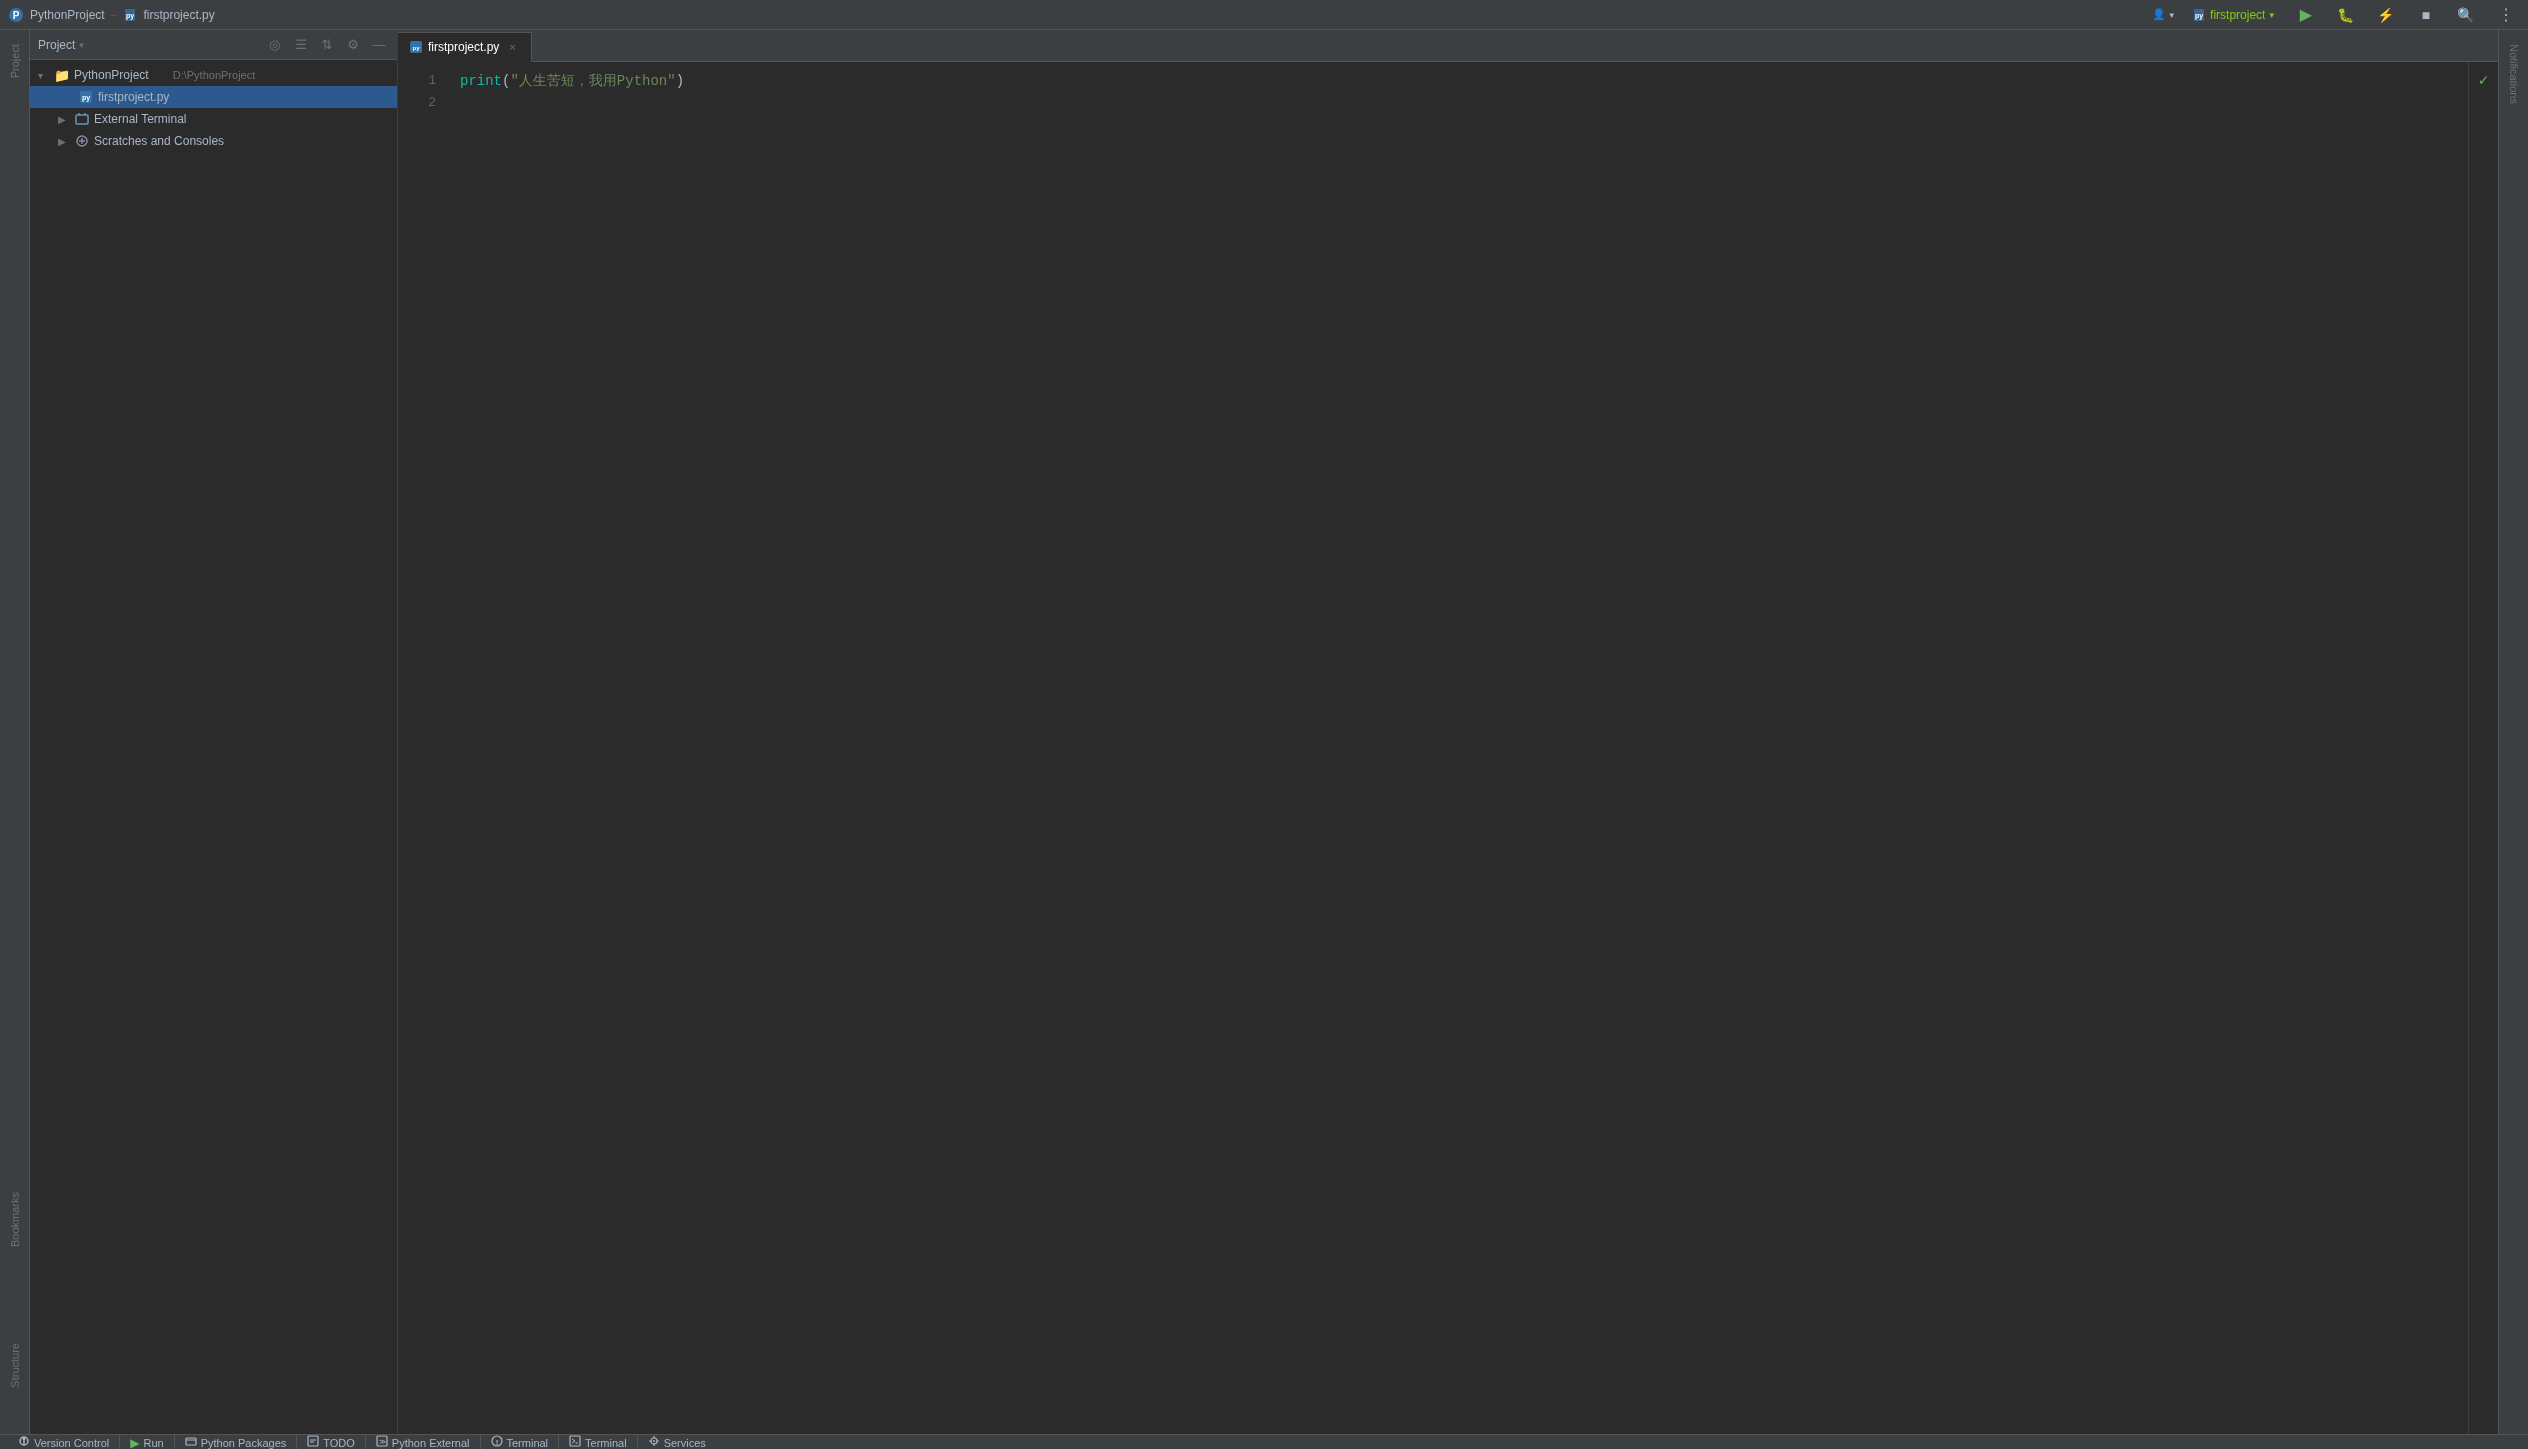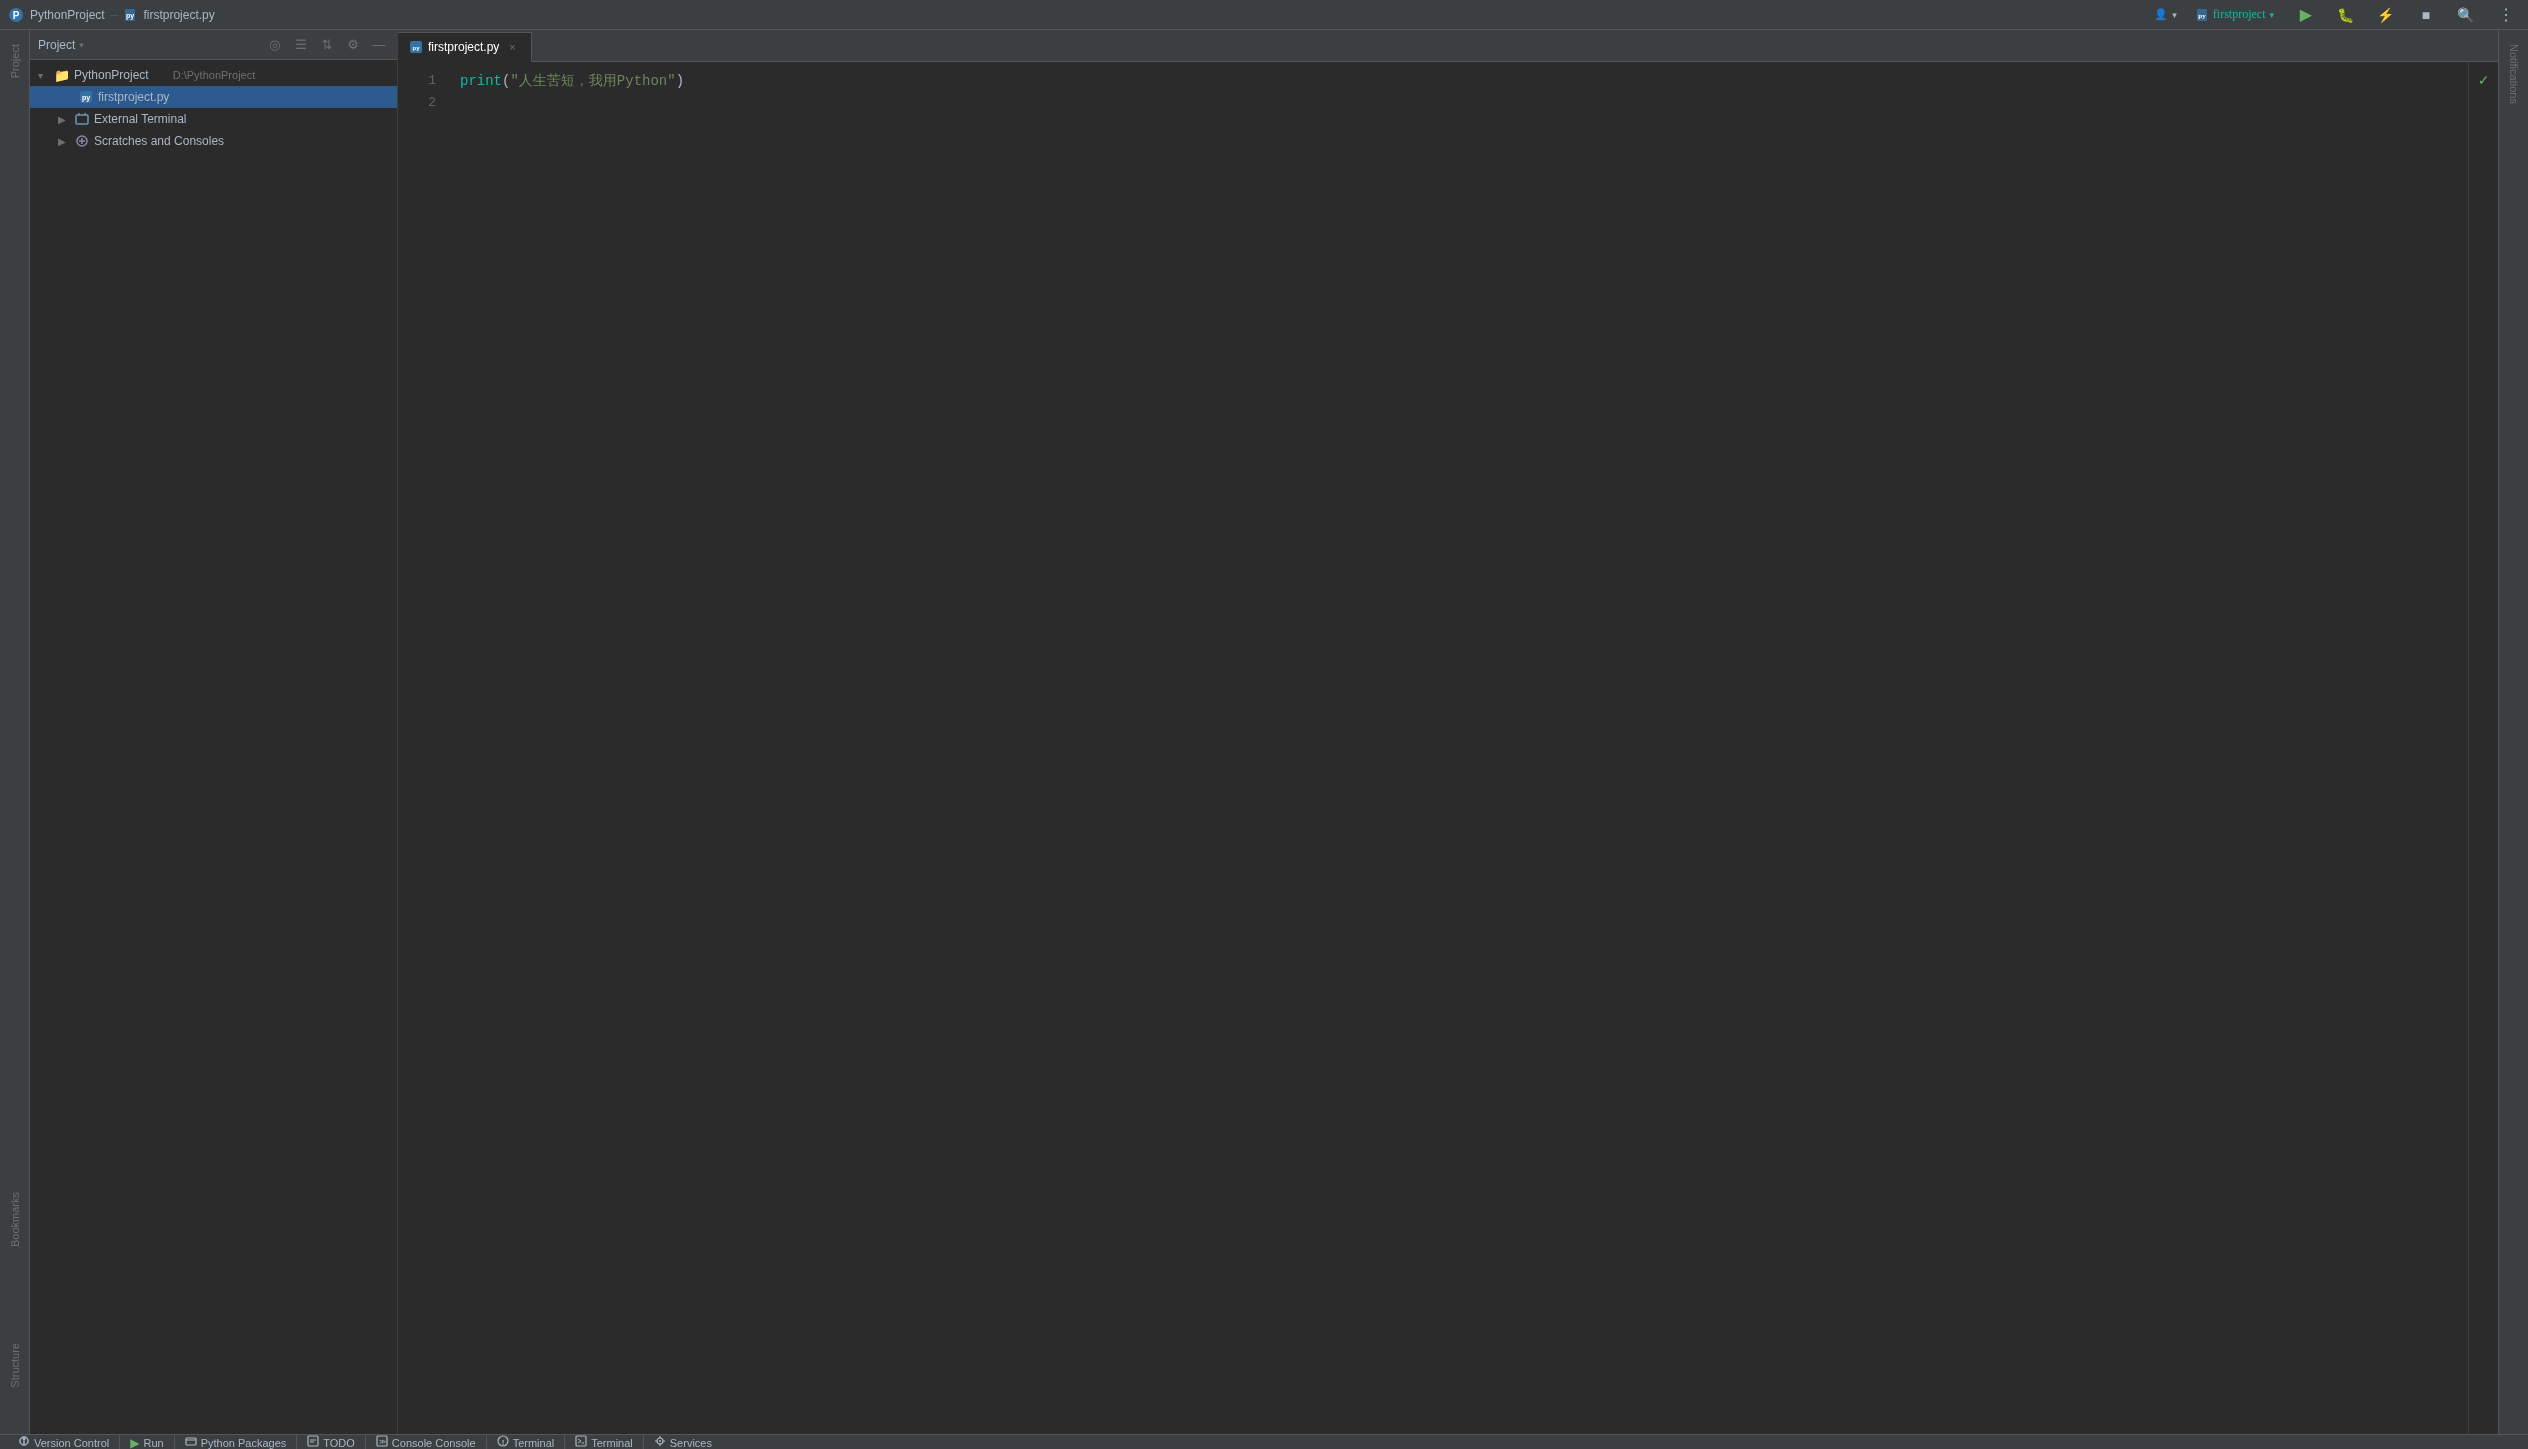--- a/index.html
+++ b/index.html
@@ -65,29 +65,28 @@
       cursor: pointer;
       border-radius: 3px;
       color: #a9b7c6;
       font-size: 14px;
     }
     .run-btn {
       color: #65b560;
       font-size: 16px;
     }
     .run-config-label {
-      color: #14b8a6;
+      color: #84cc16;
       font-size: 12px;
       padding: 2px 6px;
       border-radius: 3px;
       display: flex;
       align-items: center;
       gap: 4px;
       cursor: pointer;
-      font-family: Liberation Serif, serif;
     }
 
     
     .main-area {
       display: flex;
       flex: 1;
       overflow: hidden;
     }
 
     
@@ -548,21 +547,21 @@
   </div>
   <div class="status-separator"></div>
 
   <div class="status-item">
     <span class="status-icon">
       <svg width="12" height="12" viewBox="0 0 12 12">
         <rect x="1" y="1" width="10" height="10" rx="1" fill="none" stroke="#a9b7c6" stroke-width="1.2"></rect>
         <text x="3" y="9" fill="#a9b7c6" font-size="7">≫</text>
       </svg>
     </span>
-    <span>Console Console</span>
+    <span>Python External</span>
   </div>
   <div class="status-separator"></div>
 
   <div class="status-item">
     <span class="status-icon">
       <svg width="12" height="12" viewBox="0 0 12 12">
         <circle cx="6" cy="6" r="5" fill="none" stroke="#a9b7c6" stroke-width="1.2"></circle>
         <text x="6" y="9.5" text-anchor="middle" fill="#a9b7c6" font-size="8" font-weight="bold">!</text>
       </svg>
     </span>

